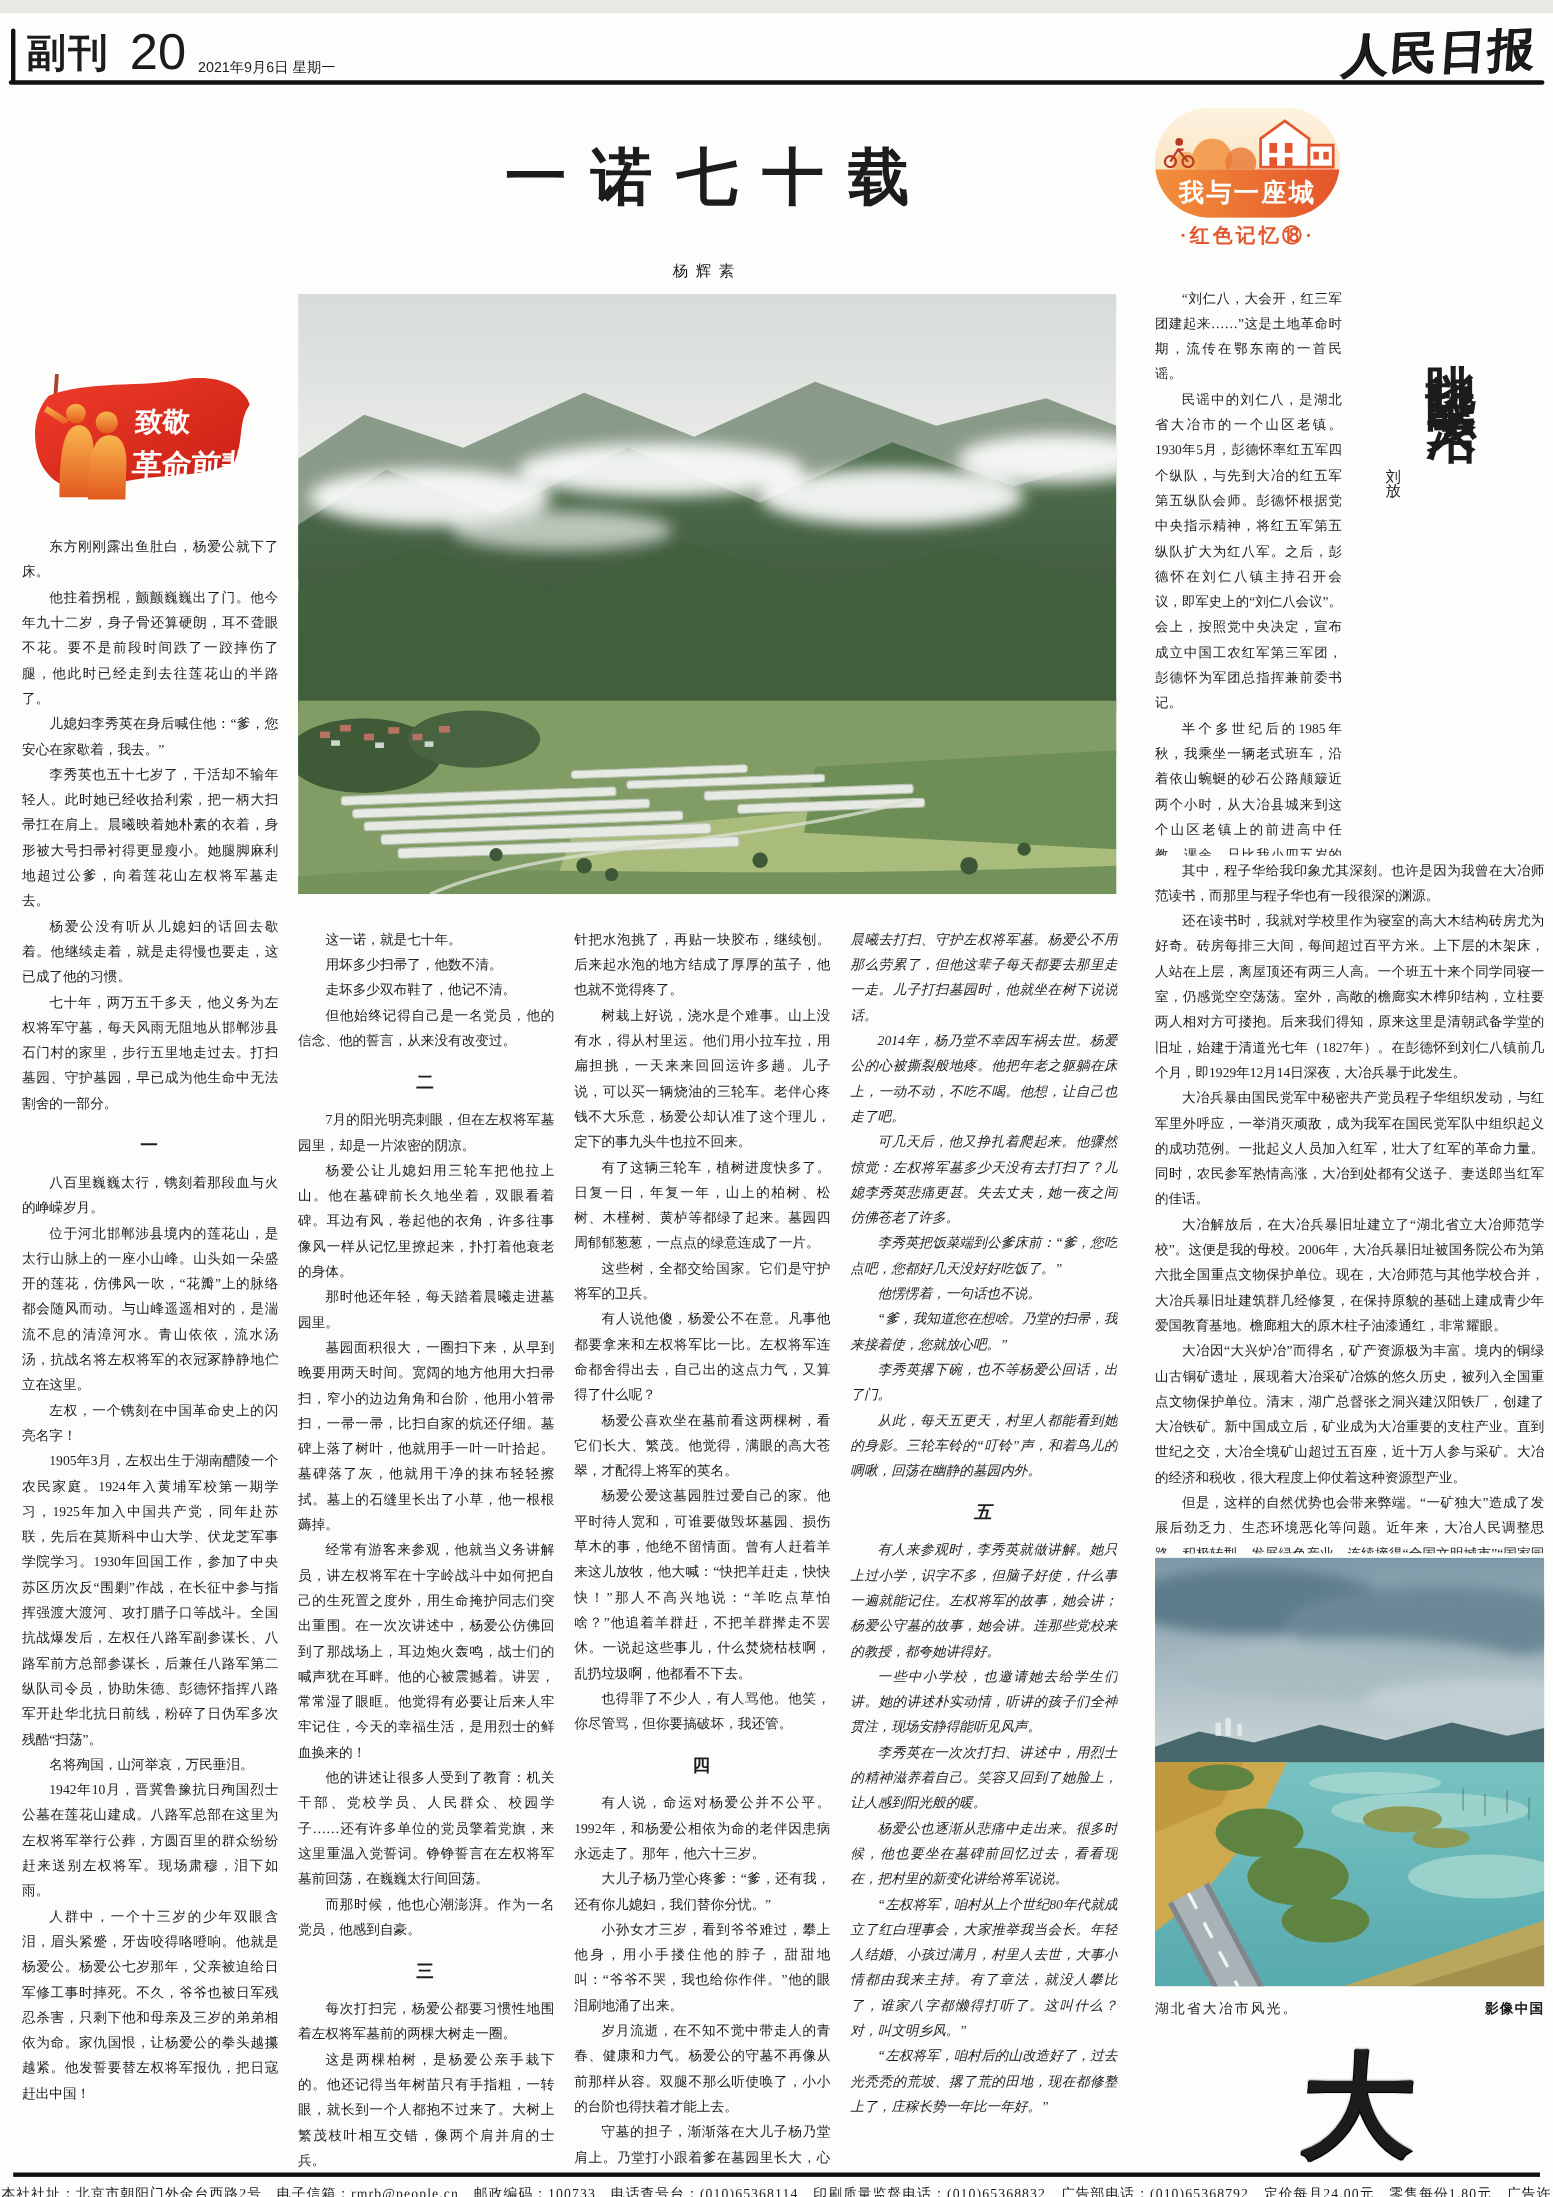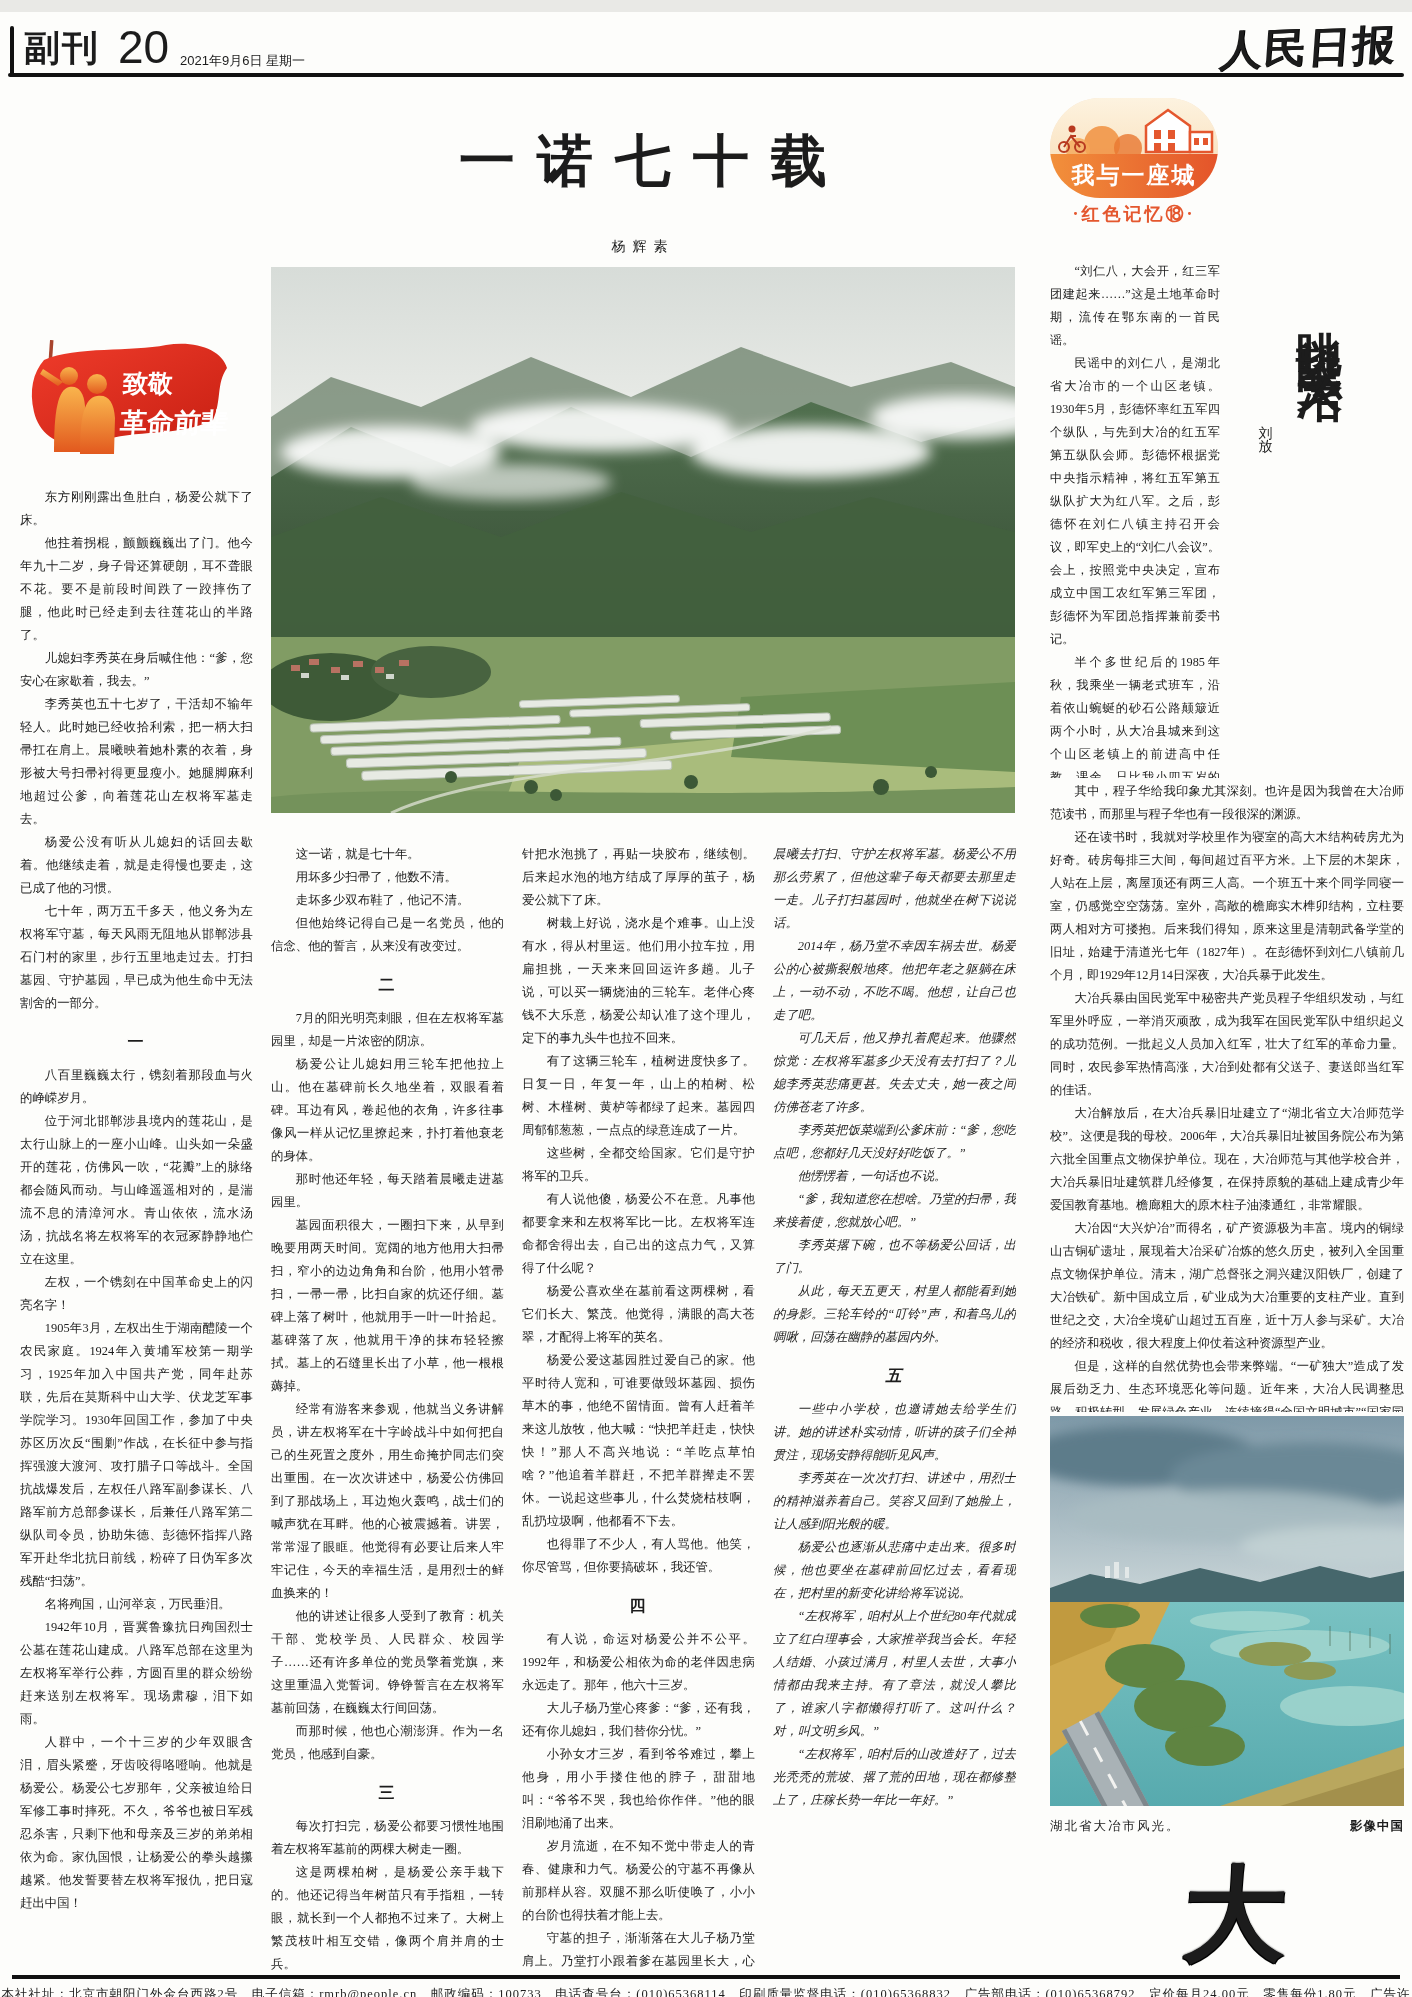--- a/index.html
+++ b/index.html
@@ -201,21 +201,21 @@
       <p>那时他还年轻，每天踏着晨曦走进墓园里。</p>
       <p>墓园面积很大，一圈扫下来，从早到晚要用两天时间。宽阔的地方他用大扫帚扫，窄小的边边角角和台阶，他用小笤帚扫，一帚一帚，比扫自家的炕还仔细。墓碑上落了树叶，他就用手一叶一叶拾起。墓碑落了灰，他就用干净的抹布轻轻擦拭。墓上的石缝里长出了小草，他一根根薅掉。</p>
       <p>经常有游客来参观，他就当义务讲解员，讲左权将军在十字岭战斗中如何把自己的生死置之度外，用生命掩护同志们突出重围。在一次次讲述中，杨爱公仿佛回到了那战场上，耳边炮火轰鸣，战士们的喊声犹在耳畔。他的心被震撼着。讲罢，常常湿了眼眶。他觉得有必要让后来人牢牢记住，今天的幸福生活，是用烈士的鲜血换来的！</p>
       <p>他的讲述让很多人受到了教育：机关干部、党校学员、人民群众、校园学子……还有许多单位的党员擎着党旗，来这里重温入党誓词。铮铮誓言在左权将军墓前回荡，在巍巍太行间回荡。</p>
       <p>而那时候，他也心潮澎湃。作为一名党员，他感到自豪。</p>
       <div class="sec">三</div>
       <p>每次打扫完，杨爱公都要习惯性地围着左权将军墓前的两棵大树走一圈。</p>
       <p>这是两棵柏树，是杨爱公亲手栽下的。他还记得当年树苗只有手指粗，一转眼，就长到一个人都抱不过来了。大树上繁茂枝叶相互交错，像两个肩并肩的士兵。</p>
     </div>
   <div class="col c3">
-      <p class="cont">针把水泡挑了，再贴一块胶布，继续刨。后来起水泡的地方结成了厚厚的茧子，杨爱公就下了床。</p>
+      <p class="cont">针把水泡挑了，再贴一块胶布，继续刨。后来起水泡的地方结成了厚厚的茧子，他也就不觉得疼了。</p>
       <p>树栽上好说，浇水是个难事。山上没有水，得从村里运。他们用小拉车拉，用扁担挑，一天来来回回运许多趟。儿子说，可以买一辆烧油的三轮车。老伴心疼钱不大乐意，杨爱公却认准了这个理儿，定下的事九头牛也拉不回来。</p>
       <p>有了这辆三轮车，植树进度快多了。日复一日，年复一年，山上的柏树、松树、木槿树、黄栌等都绿了起来。墓园四周郁郁葱葱，一点点的绿意连成了一片。</p>
       <p>这些树，全都交给国家。它们是守护将军的卫兵。</p>
       <p>有人说他傻，杨爱公不在意。凡事他都要拿来和左权将军比一比。左权将军连命都舍得出去，自己出的这点力气，又算得了什么呢？</p>
       <p>杨爱公喜欢坐在墓前看这两棵树，看它们长大、繁茂。他觉得，满眼的高大苍翠，才配得上将军的英名。</p>
       <p>杨爱公爱这墓园胜过爱自己的家。他平时待人宽和，可谁要做毁坏墓园、损伤草木的事，他绝不留情面。曾有人赶着羊来这儿放牧，他大喊：“快把羊赶走，快快快！”那人不高兴地说：“羊吃点草怕啥？”他追着羊群赶，不把羊群撵走不罢休。一说起这些事儿，什么焚烧枯枝啊，乱扔垃圾啊，他都看不下去。</p>
       <p>也得罪了不少人，有人骂他。他笑，你尽管骂，但你要搞破坏，我还管。</p>
       <div class="sec">四</div>
       <p>有人说，命运对杨爱公并不公平。1992年，和杨爱公相依为命的老伴因患病永远走了。那年，他六十三岁。</p>
       <p>大儿子杨乃堂心疼爹：“爹，还有我，还有你儿媳妇，我们替你分忧。”</p>
@@ -226,20 +226,21 @@
   <div class="col c4">
       <p class="cont">晨曦去打扫、守护左权将军墓。杨爱公不用那么劳累了，但他这辈子每天都要去那里走一走。儿子打扫墓园时，他就坐在树下说说话。</p>
       <p>2014年，杨乃堂不幸因车祸去世。杨爱公的心被撕裂般地疼。他把年老之躯躺在床上，一动不动，不吃不喝。他想，让自己也走了吧。</p>
       <p>可几天后，他又挣扎着爬起来。他骤然惊觉：左权将军墓多少天没有去打扫了？儿媳李秀英悲痛更甚。失去丈夫，她一夜之间仿佛苍老了许多。</p>
       <p>李秀英把饭菜端到公爹床前：“爹，您吃点吧，您都好几天没好好吃饭了。”</p>
       <p>他愣愣着，一句话也不说。</p>
       <p>“爹，我知道您在想啥。乃堂的扫帚，我来接着使，您就放心吧。”</p>
       <p>李秀英撂下碗，也不等杨爱公回话，出了门。</p>
       <p>从此，每天五更天，村里人都能看到她的身影。三轮车铃的“叮铃”声，和着鸟儿的啁啾，回荡在幽静的墓园内外。</p>
       <div class="sec">五</div>
+      <p>有人来参观时，李秀英就做讲解。她只上过小学，识字不多，但脑子好使，什么事一遍就能记住。左权将军的故事，她会讲；杨爱公守墓的故事，她会讲。连那些党校来的教授，都夸她讲得好。</p>
       <p>一些中小学校，也邀请她去给学生们讲。她的讲述朴实动情，听讲的孩子们全神贯注，现场安静得能听见风声。</p>
       <p>李秀英在一次次打扫、讲述中，用烈士的精神滋养着自己。笑容又回到了她脸上，让人感到阳光般的暖。</p>
       <p>杨爱公也逐渐从悲痛中走出来。很多时候，他也要坐在墓碑前回忆过去，看看现在，把村里的新变化讲给将军说说。</p>
       <p>“左权将军，咱村从上个世纪80年代就成立了红白理事会，大家推举我当会长。年轻人结婚、小孩过满月，村里人去世，大事小情都由我来主持。有了章法，就没人攀比了，谁家八字都懒得打听了。这叫什么？对，叫文明乡风。”</p>
       <p>“左权将军，咱村后的山改造好了，过去光秃秃的荒坡、撂了荒的田地，现在都修整上了，庄稼长势一年比一年好。”</p>
     </div>
 
   <div class="mcap">
     <span>上图为河北省涉县莲花山风光。</span><b>路海东摄</b>
   </div>

